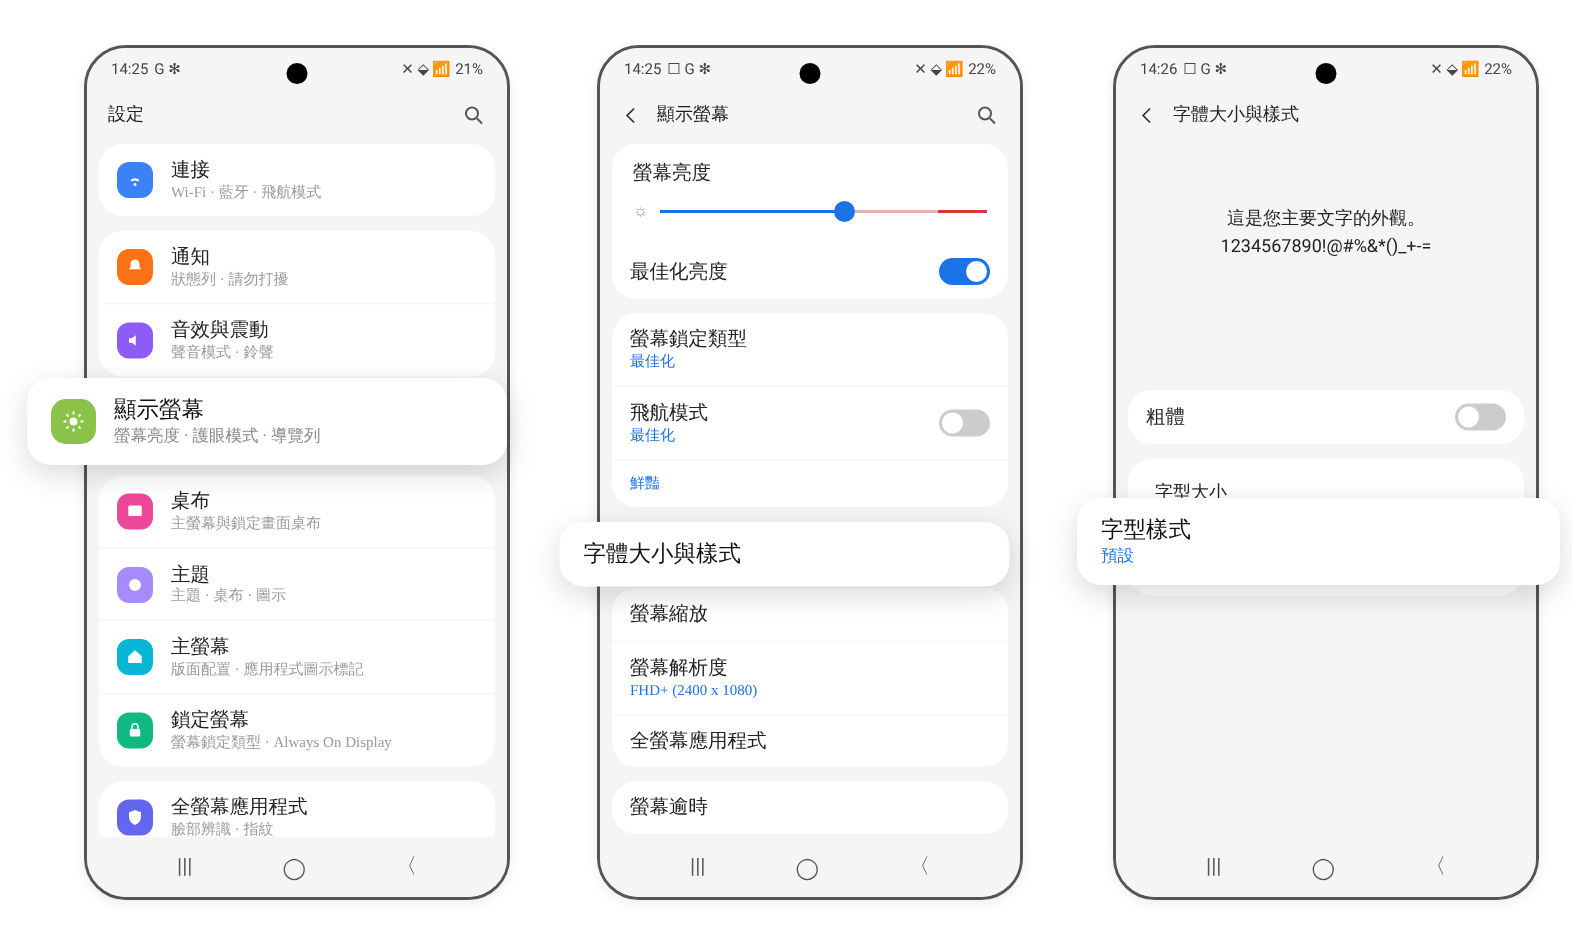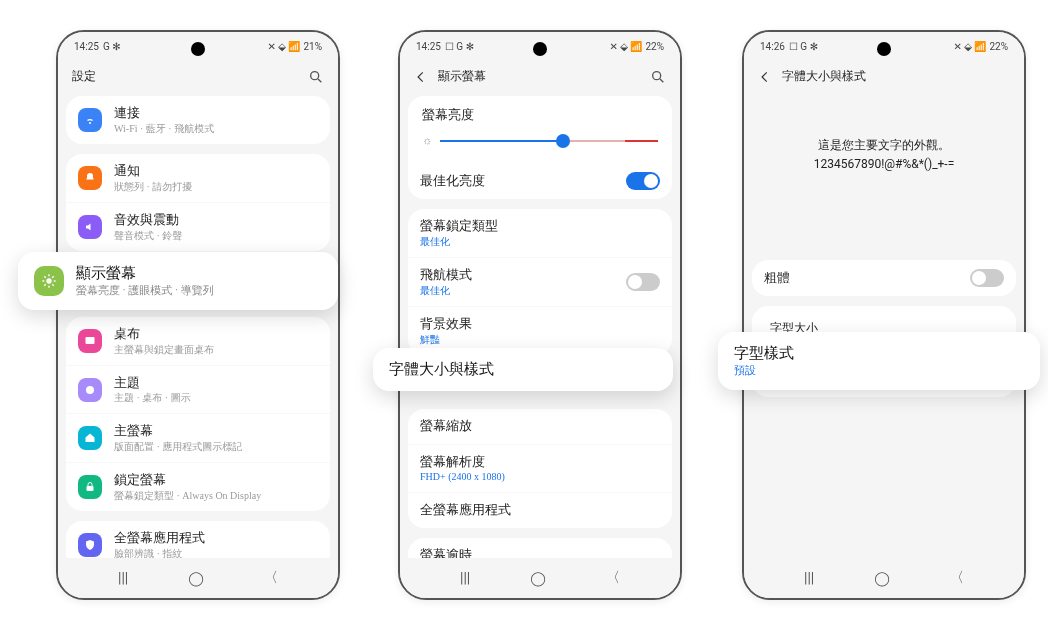--- a/index.html
+++ b/index.html
@@ -422,21 +422,20 @@
         <div class="row-text">
           <div class="row-title">飛航模式</div>
           <div class="row-sub blue">最佳化</div>
         </div>
         <div class="toggle off">
             <div class="knob"></div>
           </div>
       </div>
       <div class="row">
         <div class="row-text">
-          <div class="row-title">背景效果</div>
           <div class="row-sub blue">鮮豔</div>
         </div>
       </div>
     </div>
 
     <div style="height:44px"></div>
 
     <div class="card">
       <div class="row">
         <div class="row-text">

